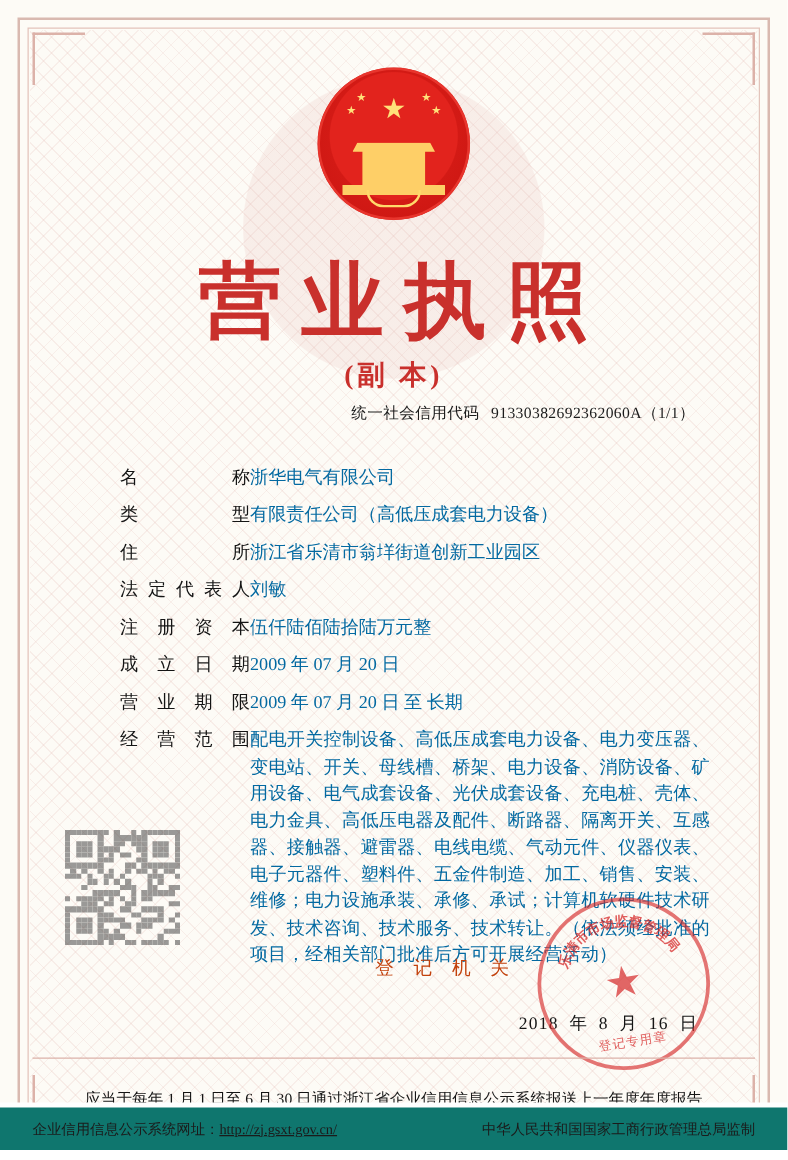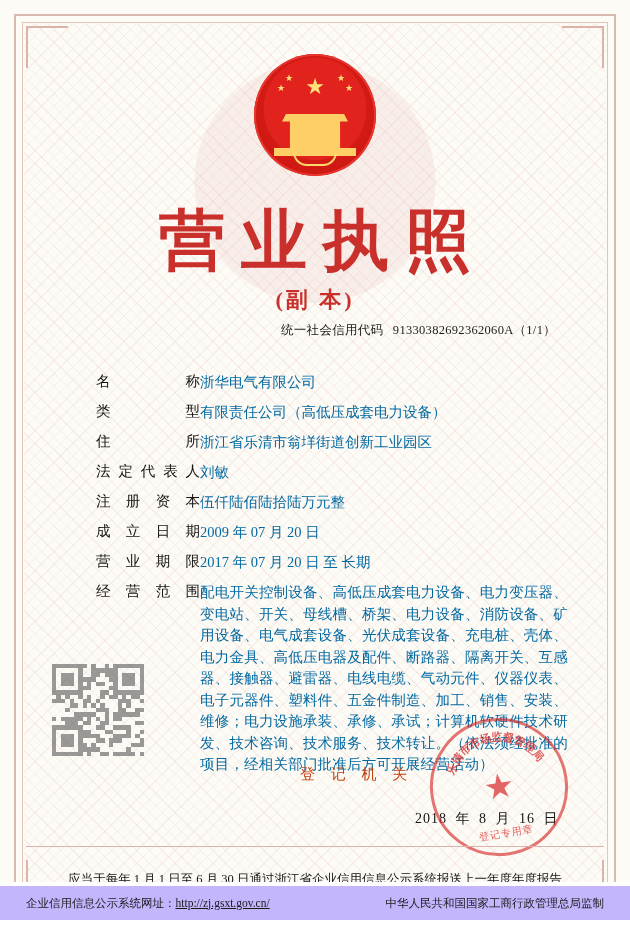--- a/index.html
+++ b/index.html
@@ -276,21 +276,21 @@
     left: 0; right: 0;
     bottom: 8px;
     height: 34px;
     display: flex;
     align-items: center;
     justify-content: space-between;
     padding: 0 26px;
     box-sizing: border-box;
     font-size: 11.5px;
     color: #1b1b1b;
-    background: #c4b5fd;
+    background: #0f766e;
   }
   .bottom-bar .left { letter-spacing: 0px; }
   .bottom-bar .left .url { text-decoration: underline; }
   .bottom-bar .right { letter-spacing: 0px; }
   .white-strip {
     position: absolute;
     left: 0; right: 0; bottom: 0; height: 46px;
     background: #ffffff;
   }
 </style>
@@ -387,21 +387,21 @@
       <div class="value">2009 年 07 月 20 日</div>
     </div>
 
     <div class="row">
       <div class="label">
         <span>营</span>
           <span>业</span>
           <span>期</span>
           <span>限</span>
       </div>
-      <div class="value">2017 年 07 月 20 日 至 长期</div>
+      <div class="value">2009 年 07 月 20 日 至 长期</div>
     </div>
 
     <div class="row">
       <div class="label">
         <span>经</span>
           <span>营</span>
           <span>范</span>
           <span>围</span>
       </div>
       <div class="value scope">配电开关控制设备、高低压成套电力设备、电力变压器、变电站、开关、母线槽、桥架、电力设备、消防设备、矿用设备、电气成套设备、光伏成套设备、充电桩、壳体、电力金具、高低压电器及配件、断路器、隔离开关、互感器、接触器、避雷器、电线电缆、气动元件、仪器仪表、电子元器件、塑料件、五金件制造、加工、销售、安装、维修；电力设施承装、承修、承试；计算机软硬件技术研发、技术咨询、技术服务、技术转让。（依法须经批准的项目，经相关部门批准后方可开展经营活动）</div>

